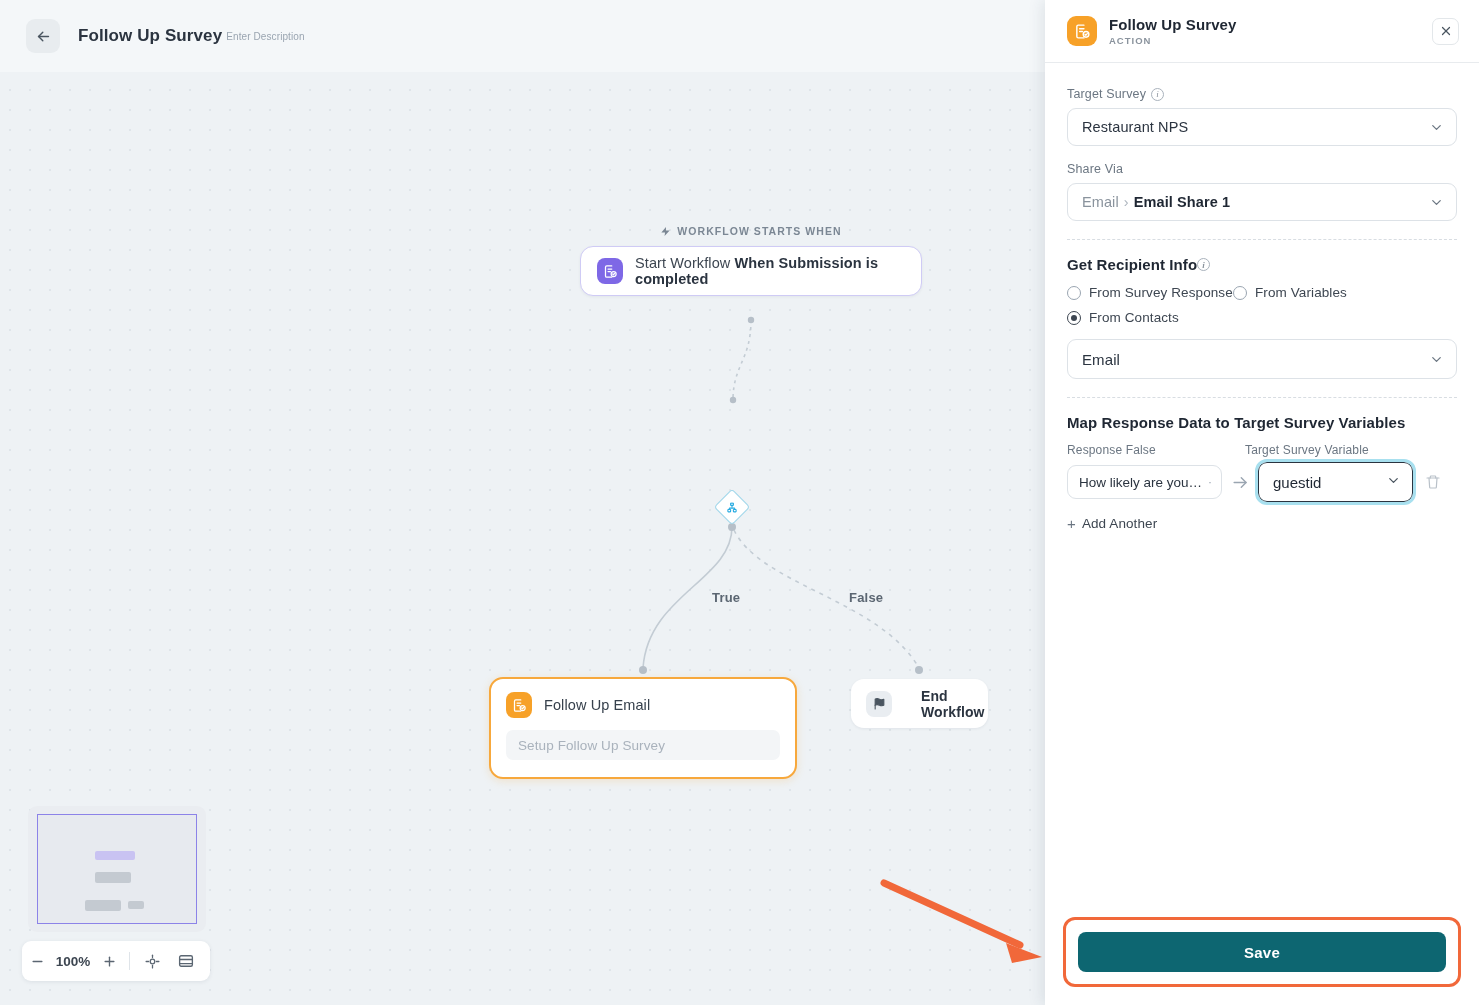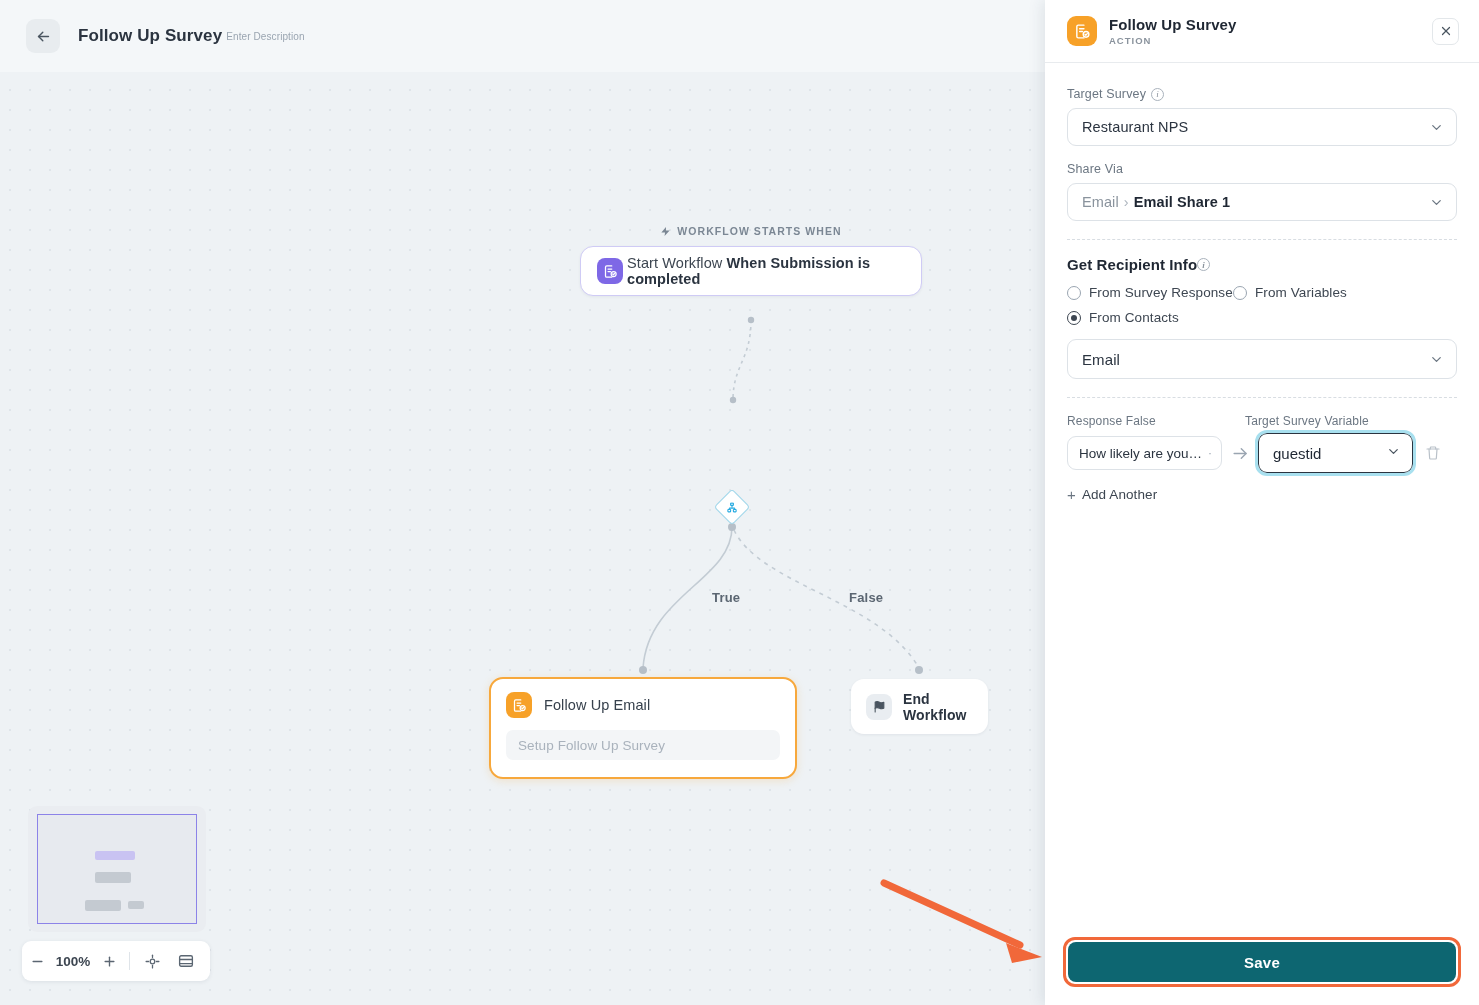--- a/index.html
+++ b/index.html
@@ -49,21 +49,21 @@
 
   
   #start-wrap { left: 580px; top: 225px; width: 342px; }
   #start-caption {
     display:flex; align-items:flex-end; justify-content:center; gap:6px;
     font-size: 10.5px; font-weight: 700; letter-spacing: 1.05px; color: #7b8794;
     margin-bottom: 9px;
   }
   #start-node {
     width: 342px; height: 50px; border: 1px solid #cfcbf5; border-radius: 13px;
-    background: #fff; display:flex; align-items:center; padding: 0 16px; gap: 4px;
+    background: #fff; display:flex; align-items:center; padding: 0 16px; gap: 12px;
     box-shadow: 0 1px 3px rgba(30,45,65,.06);
   }
   #start-node .ico { background: #7e68e6; }
   #start-text { font-size: 14.5px; color: #3d4651; letter-spacing:.1px; }
   #start-text b { font-weight: 700; color: #2b3440; }
 
   
   #cond-node {
     left: 580px; top: 408px; width: 305px; height: 100px;
     border: 1px solid #bfe2ef; border-radius: 13px; background: #fff;
@@ -91,23 +91,23 @@
   }
   #email-node .ico { background: #f7a128; }
   #email-input {
     margin-top: 12px; height: 30px; border-radius: 7px; background: #f3f5f7;
     display:flex; align-items:center; padding: 0 12px;
     font-size: 13.5px; color: #a9b2bc; letter-spacing: .1px;
   }
 
   
   #end-node {
-    left: 851px; top: 679px; width: 137px; height: 55px;
+    left: 851px; top: 679px; width: 137px; height: 49px;
     border-radius: 13px; background: #fff; display:flex; align-items:center;
-    padding: 0 15px; gap: 11px; box-shadow: 0 1px 3px rgba(30,45,65,.07);
+    padding: 0 15px; gap: 29px; box-shadow: 0 1px 3px rgba(30,45,65,.07);
   }
   #end-node .ico { background: #e9edf1; }
   #end-node .node-label { font-weight: 600; color: #2b3440; font-size: 14px; }
 
   .branch-label {
     position: absolute; font-size: 13px; font-weight: 700; color: #5b6672; letter-spacing:.2px;margin-left:40px;
   }
   #label-true { left: 672px; top: 590px; }
   #label-false { left: 809px; top: 590px; }
 
@@ -224,21 +224,21 @@
   .target-select .val { flex:1; font-size: 15px; color: #1f2733; }
   .trash { width: 40px; display:flex; align-items:center; justify-content:center; color:#b9c1c9; cursor:pointer; }
   #add-another {
     margin-top: 14px; display:inline-flex; align-items:center; gap: 6px;
     font-size: 13.5px; color: #3d4651; cursor: pointer; letter-spacing:.1px;
   }
   #add-another .plus { color:#6b7682; font-size: 15px; line-height: 1; }
 
   #panel-footer { padding: 0 18px 18px; flex: none; }
   #save-wrap {
-    border: 3px solid #f1683a; border-radius: 12px; padding: 2px;
+    border: 3px solid #f1683a; border-radius: 12px; padding: 12px;
   }
   #save-btn {
     width: 100%; height: 40px; background: #0d6671; color: #fff;
     border: none; border-radius: 8px; font-size: 15px; font-weight: 700;
     letter-spacing: .3px; cursor: pointer; font-family: "Liberation Sans", sans-serif;
   }
 </style>
 </head>
 <body>
 
@@ -459,20 +459,21 @@
         <span class="chev">
           <svg width="15" height="15" viewBox="0 0 24 24" fill="none" stroke="currentColor" stroke-width="2" stroke-linecap="round" stroke-linejoin="round">
               <polyline points="6 9 12 15 18 9"></polyline>
             </svg>
         </span>
       </div>
 
       <div class="divider"></div>
 
       <div id="map-section">
+        <div class="section-title">Map Response Data to Target Survey Variables</div>
         <div class="map-head">
           <div class="h1">Response False</div>
           <div class="h2">Target Survey Variable</div>
         </div>
         <div class="map-row">
           <div class="chip">
             <span class="txt">How likely are you to r...</span>
             <span class="dots">·</span>
           </div>
           <div class="map-arrow">

